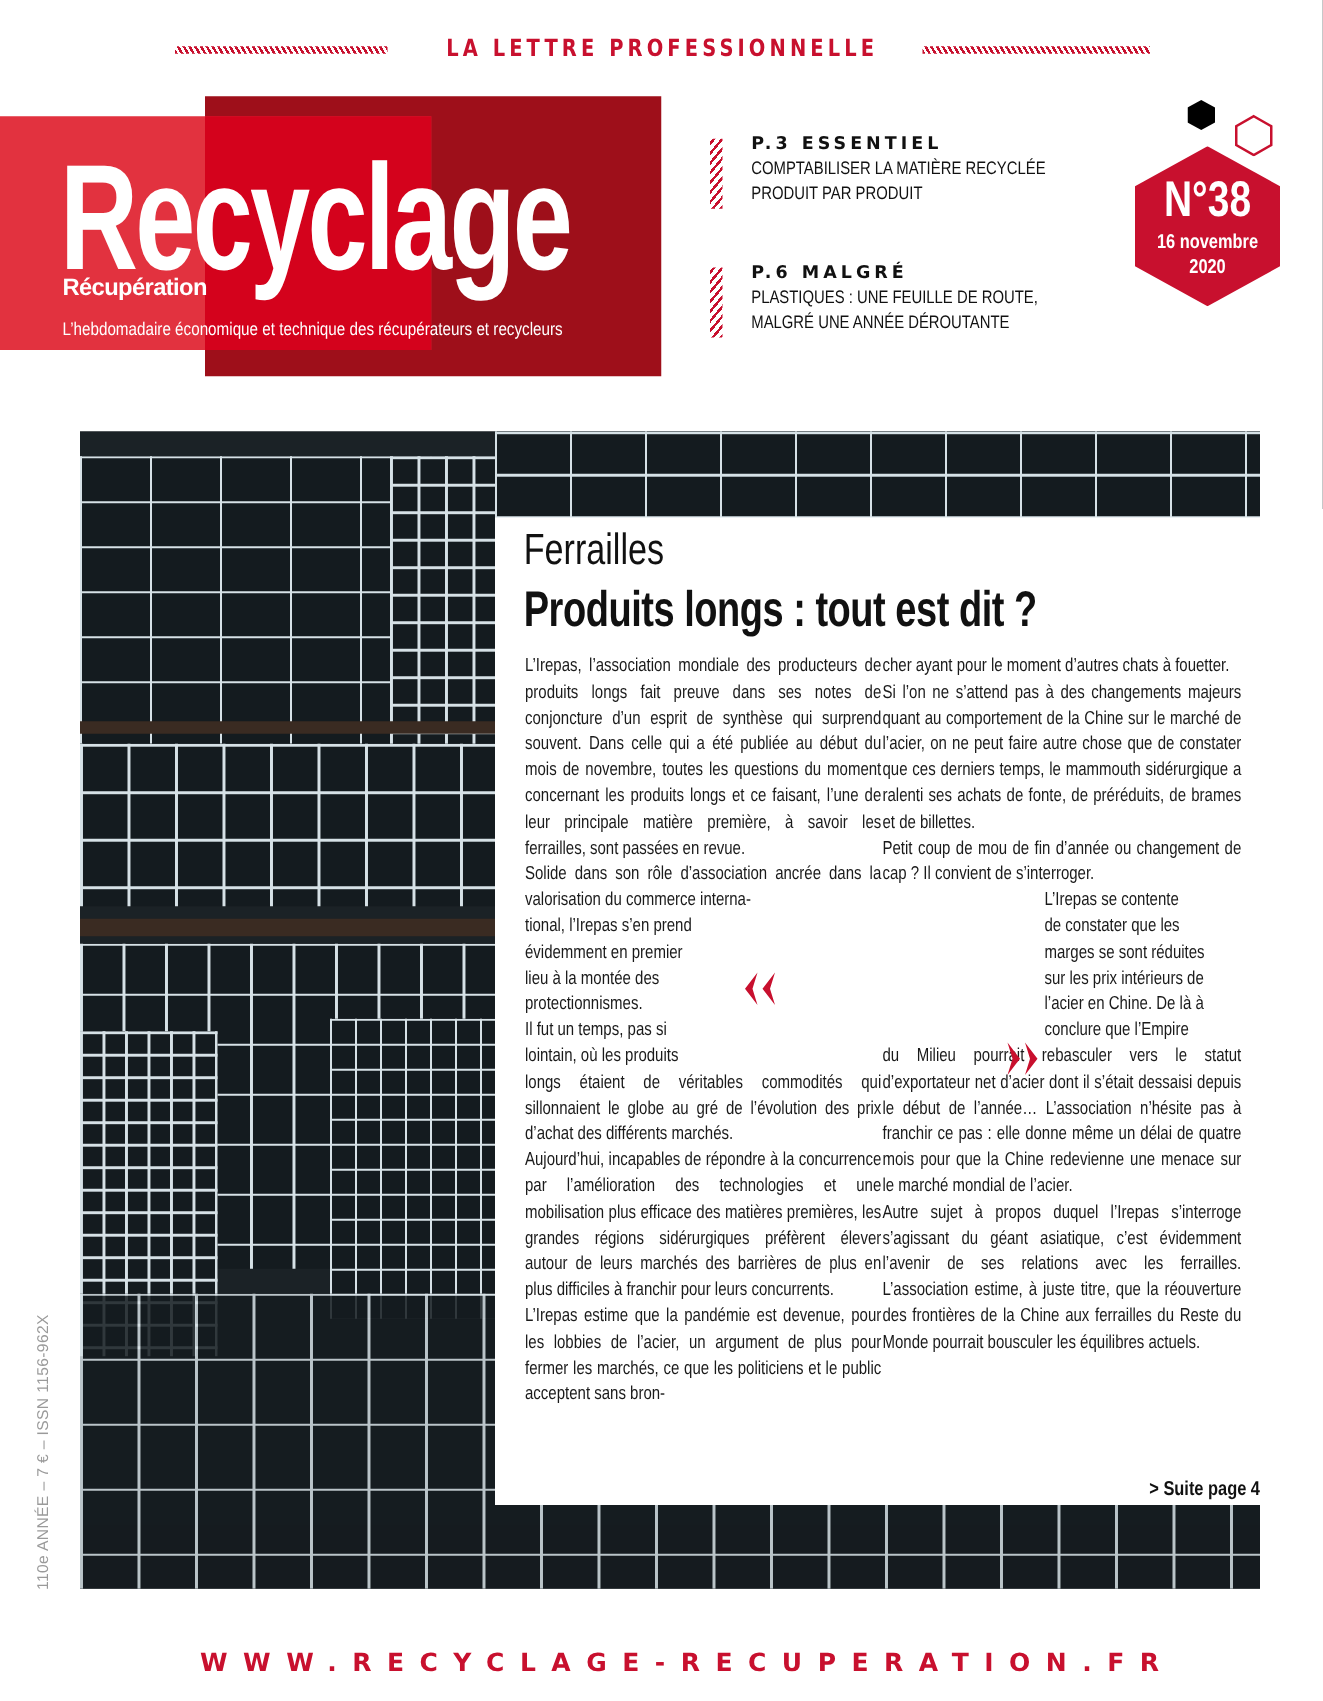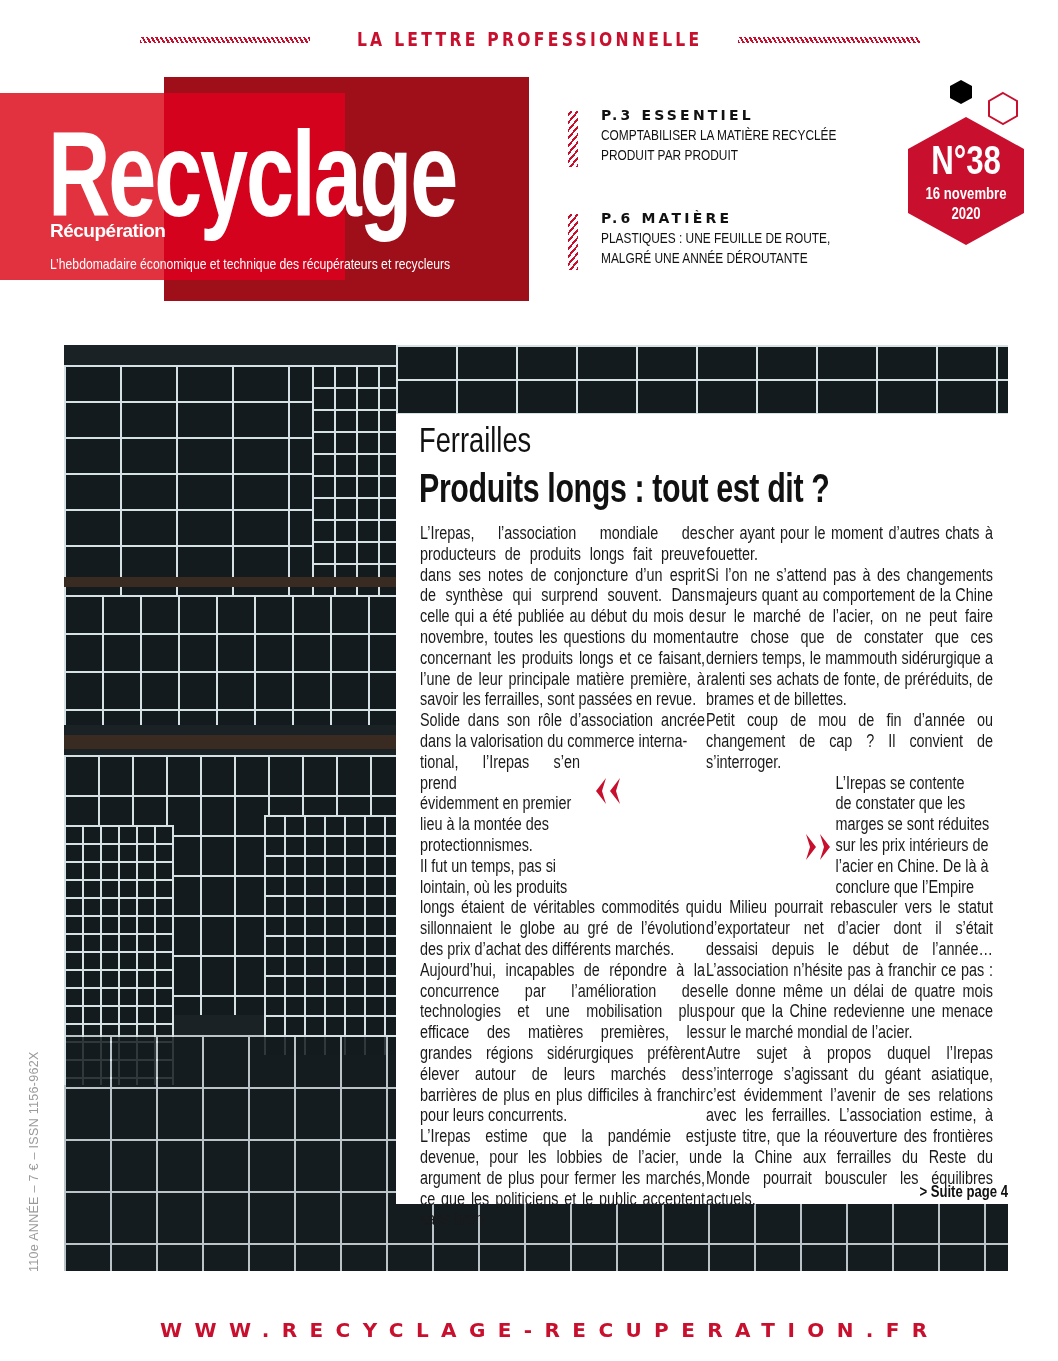--- a/index.html
+++ b/index.html
@@ -93,21 +93,21 @@
   }
   #kicker {
     left: 419px; top: 420px; font-size: 35px; font-weight: normal; color: #111;
     transform: scaleX(0.78); transform-origin: left top; white-space: nowrap;
   }
   #headline {
     left: 419px; top: 466px; font-size: 40px; font-weight: bold; color: #111;
     transform: scaleX(0.76); transform-origin: left top; white-space: nowrap; letter-spacing: -0.5px;
   }
   .col {
-    font-size: 18px; line-height: 20.8px; color: #1a1a1a; text-align: justify;
+    font-size: 15px; line-height: 20.8px; color: #1a1a1a; text-align: justify;
   }
   .col p { text-indent: 0; }
   .col-inner { transform: scaleX(0.8); transform-origin: left top; width: 125%; }
   #col1 { left: 420px; top: 523px; width: 285px; }
   #col2 { left: 706px; top: 523px; width: 287px; }
 
   .wrap-left { width: 198px; }
   .wrap-left-row { display: block; }
   .col2-wrap { margin-left: 162px; }
 
@@ -155,21 +155,21 @@
 <div class="abs" id="logo-tagline">L’hebdomadaire économique et technique des récupérateurs et recycleurs</div>
 
 <div class="abs teaser" id="teaser1">
   <div class="hatch-v"></div>
   <div class="t-head">P.3 ESSENTIEL</div>
   <div class="t-line" style="top:20px">COMPTABILISER LA MATIÈRE RECYCLÉE</div>
   <div class="t-line" style="top:40px">PRODUIT PAR PRODUIT</div>
 </div>
 <div class="abs teaser" id="teaser2">
   <div class="hatch-v"></div>
-  <div class="t-head">P.6 MATIÈRE</div>
+  <div class="t-head">P.6 MALGRÉ</div>
   <div class="t-line" style="top:20px">PLASTIQUES : UNE FEUILLE DE ROUTE,</div>
   <div class="t-line" style="top:40px">MALGRÉ UNE ANNÉE DÉROUTANTE</div>
 </div>
 
 <svg class="abs" id="hex-black" viewBox="0 0 22 24">
   <polygon points="11,0 22,6 22,18 11,24 0,18 0,6" fill="#000"></polygon>
 </svg>
 <svg class="abs" id="hex-outline" viewBox="0 0 34 34">
   <polygon points="17,2 31,10 31,25 17,33 3,25 3,10" fill="none" stroke="#c8102e" stroke-width="2"></polygon>
 </svg>

